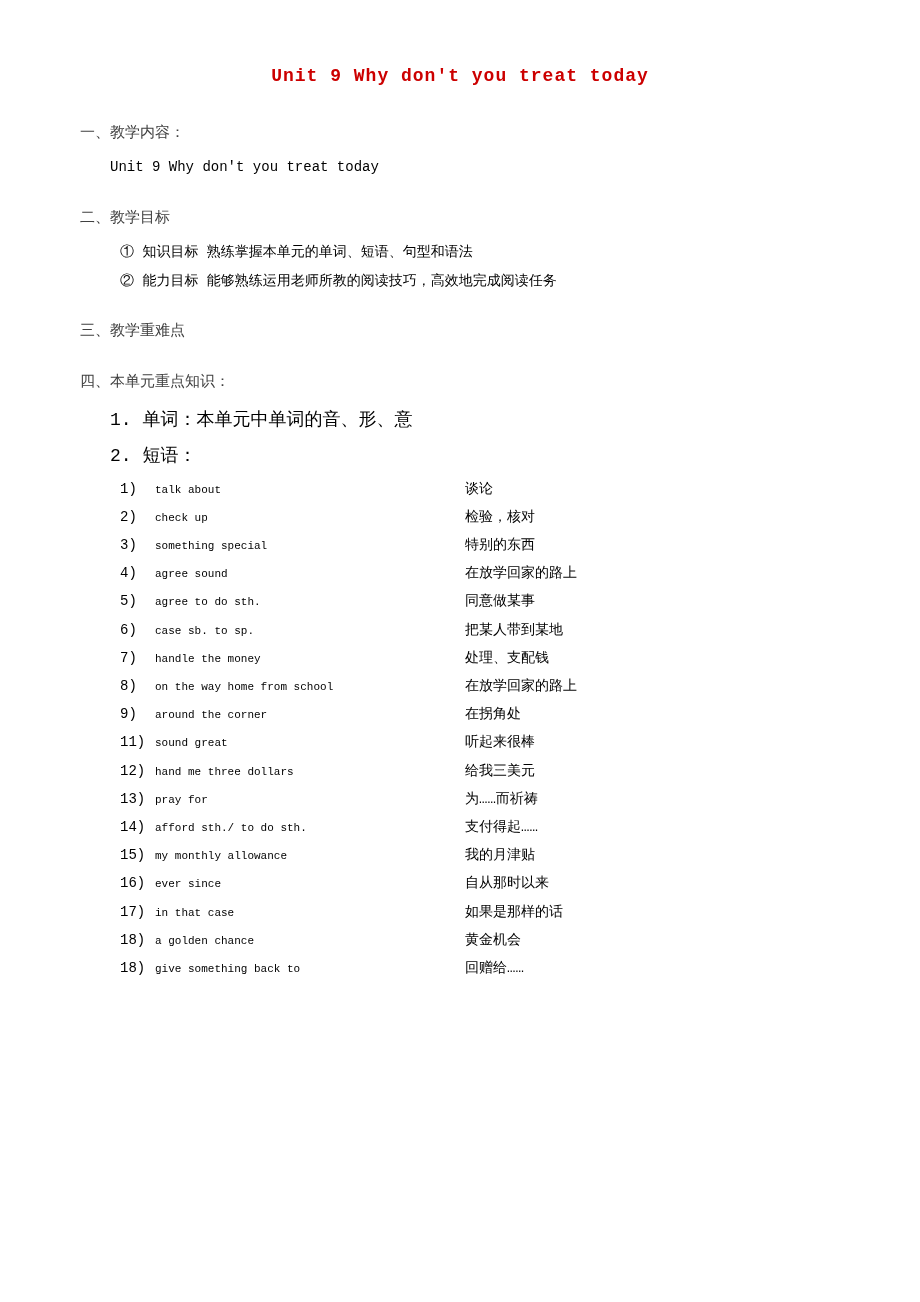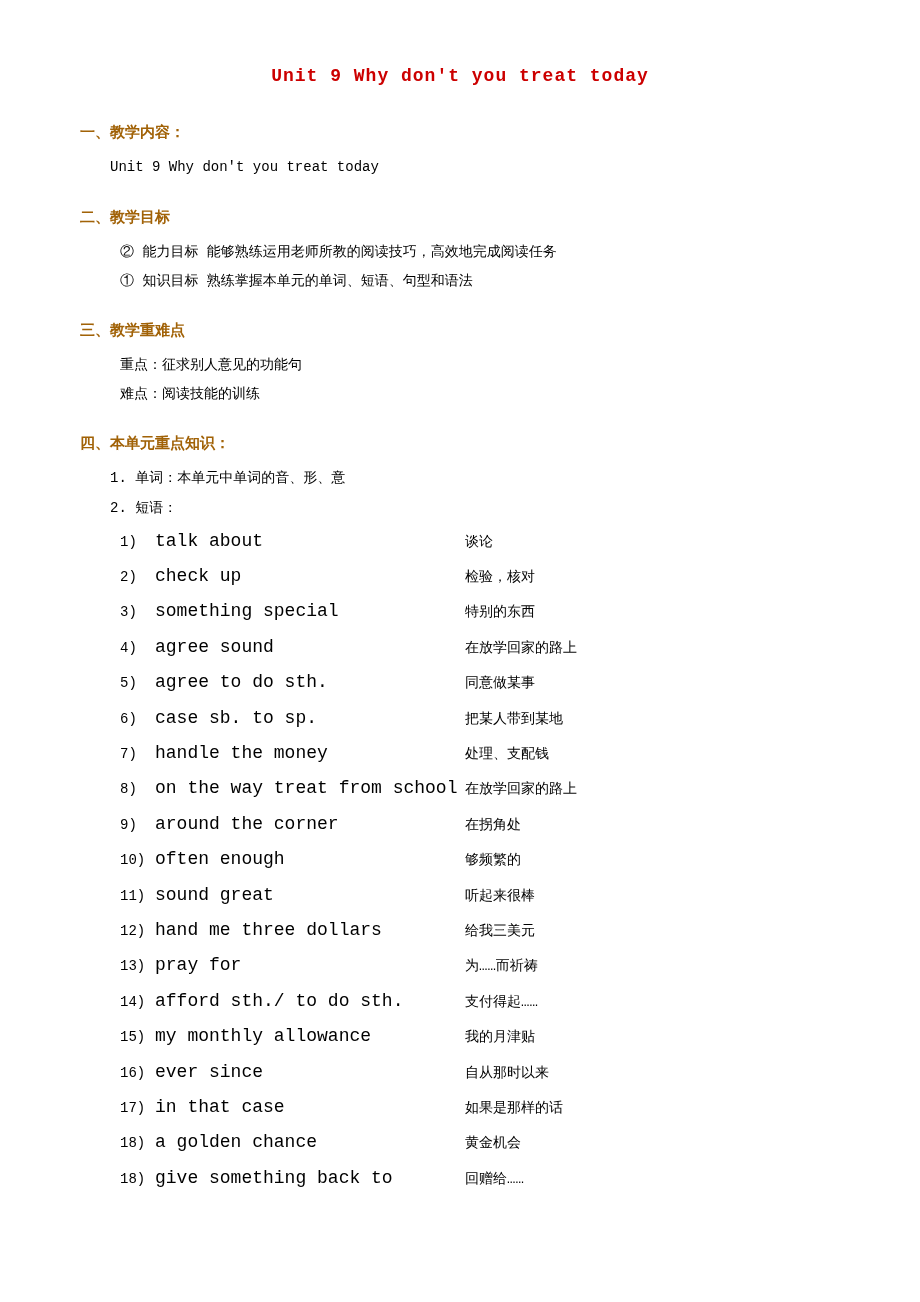--- a/index.html
+++ b/index.html
@@ -27,22 +27,22 @@
       margin-bottom: 28px;
       letter-spacing: 1px;
     }
 
     .section {
       margin-bottom: 24px;
     }
 
     .section-heading {
       font-size: 15px;
-      font-weight: bold;
-      color: #a16207;
+      font-weight: normal;
+      color: #404040;
       margin-bottom: 8px;
     }
 
     .section-content {
       padding-left: 30px;
     }
 
     .section-content p {
       margin-bottom: 4px;
       font-size: 14px;
@@ -66,59 +66,55 @@
 
     .phrase-num {
       width: 35px;
       flex-shrink: 0;
       font-size: 14px;
     }
 
     .phrase-en {
       width: 310px;
       flex-shrink: 0;
-      font-size: 18px;
+      font-size: 11px;
     }
 
     .phrase-cn {
       font-size: 14px;
       color: #000000;
     }
 
     .subsection-label {
       margin-bottom: 4px;
-      font-size: 14px;
+      font-size: 18px;
     }
   </style>
 </head>
 <body>
 
 <div class="page-title">Unit 9 Why don't you treat today</div>
 
 <div class="section">
   <div class="section-heading">一、教学内容：</div>
   <div class="section-content">
     <p>Unit 9 Why don't you treat today</p>
   </div>
 </div>
 
 <div class="section">
   <div class="section-heading">二、教学目标</div>
   <div class="section-content">
+    <div class="objectives-item">① 知识目标 熟练掌握本单元的单词、短语、句型和语法</div>
     <div class="objectives-item">② 能力目标 能够熟练运用老师所教的阅读技巧，高效地完成阅读任务</div>
-    <div class="objectives-item">① 知识目标 熟练掌握本单元的单词、短语、句型和语法</div>
   </div>
 </div>
 
 <div class="section">
   <div class="section-heading">三、教学重难点</div>
-  <div class="section-content">
-    <div class="objectives-item">重点：征求别人意见的功能句</div>
-    <div class="objectives-item">难点：阅读技能的训练</div>
-  </div>
 </div>
 
 <div class="section">
   <div class="section-heading">四、本单元重点知识：</div>
   <div class="section-content">
     <div class="subsection-label">1. 单词：本单元中单词的音、形、意</div>
     <div class="subsection-label">2. 短语：</div>
     <div class="phrase-list">
     <div class="phrase-row">
           <span class="phrase-num">1)</span>
@@ -150,34 +146,29 @@
           <span class="phrase-en">case sb. to sp.</span>
           <span class="phrase-cn">把某人带到某地</span>
         </div>
         <div class="phrase-row">
           <span class="phrase-num">7)</span>
           <span class="phrase-en">handle the money</span>
           <span class="phrase-cn">处理、支配钱</span>
         </div>
         <div class="phrase-row">
           <span class="phrase-num">8)</span>
-          <span class="phrase-en">on the way treat from school</span>
+          <span class="phrase-en">on the way home from school</span>
           <span class="phrase-cn">在放学回家的路上</span>
         </div>
         <div class="phrase-row">
           <span class="phrase-num">9)</span>
           <span class="phrase-en">around the corner</span>
           <span class="phrase-cn">在拐角处</span>
         </div>
         <div class="phrase-row">
-          <span class="phrase-num">10)</span>
-          <span class="phrase-en">often enough</span>
-          <span class="phrase-cn">够频繁的</span>
-        </div>
-        <div class="phrase-row">
           <span class="phrase-num">11)</span>
           <span class="phrase-en">sound great</span>
           <span class="phrase-cn">听起来很棒</span>
         </div>
         <div class="phrase-row">
           <span class="phrase-num">12)</span>
           <span class="phrase-en">hand me three dollars</span>
           <span class="phrase-cn">给我三美元</span>
         </div>
         <div class="phrase-row">

